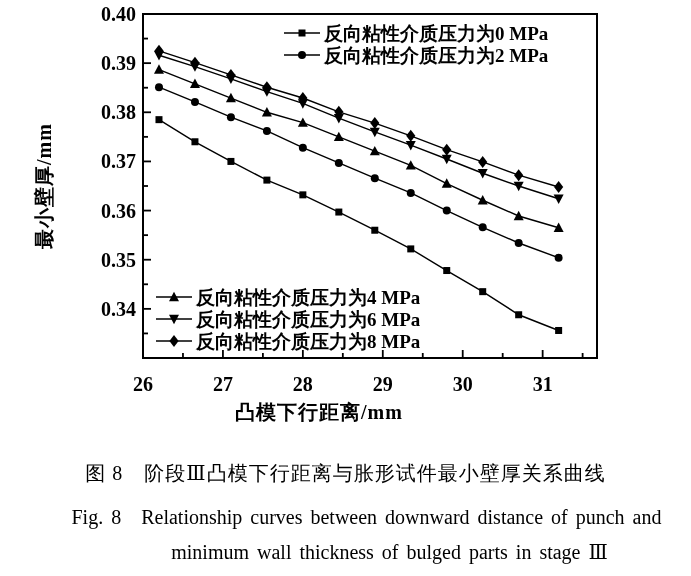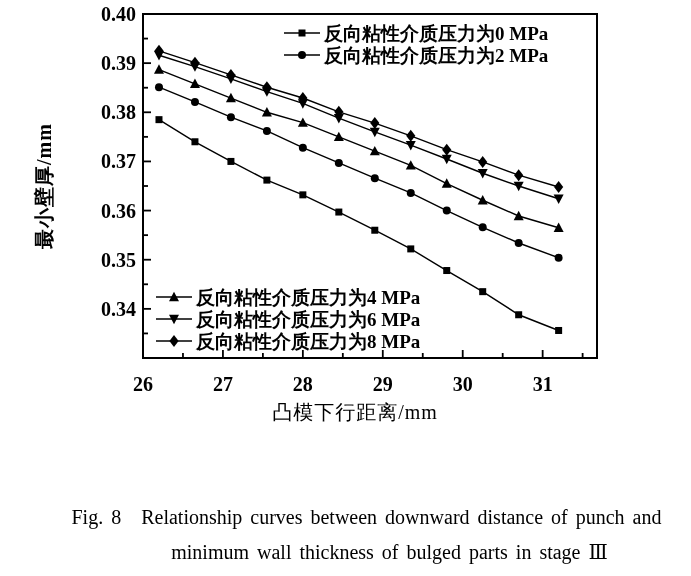--- a/index.html
+++ b/index.html
@@ -21,23 +21,22 @@
     left:44px;top:186px;
     transform:translate(-50%,-50%) rotate(-90deg);
     white-space:nowrap;
     font-size:20px;font-weight:600;
     letter-spacing:1px;
   }
   .axis-title-x{
     position:absolute;
     left:0px;top:399px;width:638px;
     text-align:center;
-    font-size:20px;font-weight:400;
+    font-size:20px;font-weight:700;
     letter-spacing:1px;
-    padding-left:36px;
   }
   .cap{
     position:absolute;left:0;width:691px;
     text-align:center;white-space:nowrap;
   }
   .cap-cn{top:460px;font-size:20px;letter-spacing:1px;}
   .cap-en1{top:504px;font-size:20px;word-spacing:3px;margin-left:21px;}
   .cap-en2{top:540px;font-size:20px;word-spacing:3px;margin-left:44px;}
 </style>
 </head>
@@ -190,15 +189,16 @@
           <g>
             <line x1="156" y1="341" x2="192" y2="341" stroke="#000" stroke-width="1.4"></line>
             <polygon points="174,335 178.6,341 174,347 169.4,341" fill="#000"></polygon>
             <text x="196" y="348" font-size="19" font-weight="600">反向粘性介质压力为8 MPa</text>
           </g>
         </g>
       </svg>
     <div class="axis-title-y">最小壁厚/mm</div>
     <div class="axis-title-x">凸模下行距离/mm</div>
   </div>
+  <div class="cap cap-cn">图 8　阶段Ⅲ凸模下行距离与胀形试件最小壁厚关系曲线</div>
   <div class="cap cap-en1">Fig. 8　Relationship curves between downward distance of punch and</div>
   <div class="cap cap-en2">minimum wall thickness of bulged parts in stage Ⅲ</div>
 </div>
 
 </body></html>

